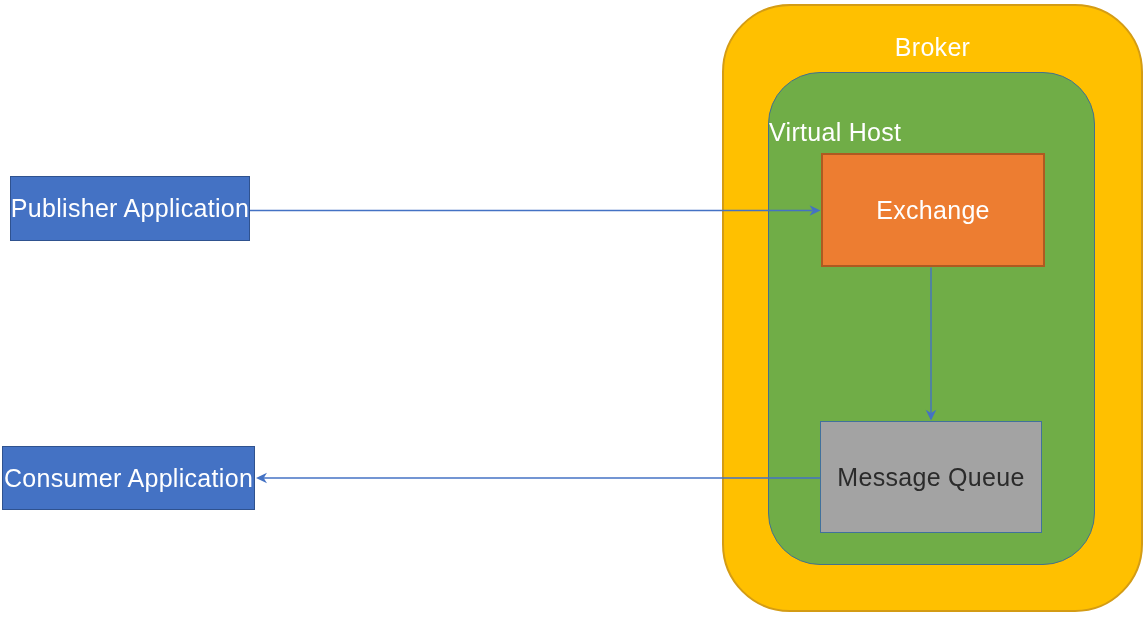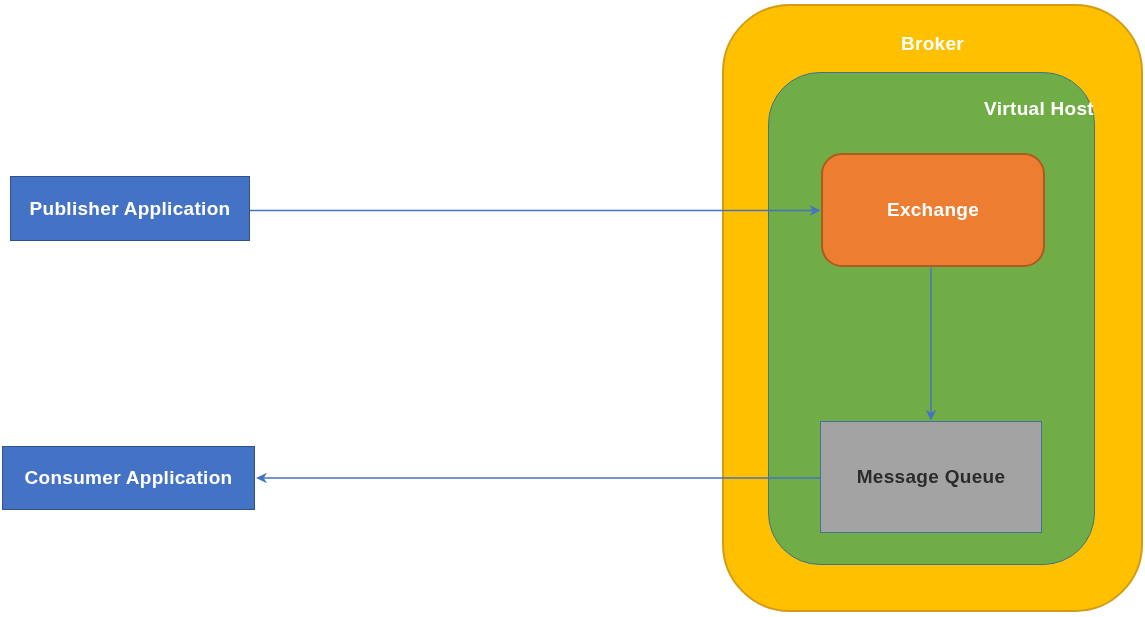--- a/index.html
+++ b/index.html
@@ -6,41 +6,41 @@
   .canvas {
     position: relative;
     width: 1145px;
     height: 617px;
     background: #ffffff;
     font-family: "Liberation Sans", sans-serif;
     overflow: hidden;
   }
   .shape { position: absolute; box-sizing: border-box; }
   .label {
-    font-size: 19px;
-    font-weight: 700;
+    font-size: 25px;
+    font-weight: 400;
     letter-spacing: 0.3px;
     white-space: nowrap;
   }
   .light-text { color: #ffffff; }
   .dark-text { color: #2b2b2b; }
 
   
   .broker {
     left: 722px; top: 4px; width: 421px; height: 608px;
     border-radius: 68px;
     border: 2px solid #d49c14;
   }
   .broker .heading { padding-top: 27px; text-align: center; }
   .virtual-host {
     left: 768px; top: 72px; width: 327px; height: 493px;
     border-radius: 52px;
     border: 1.5px solid #44718c;
   }
-  .virtual-host .heading { padding-top: 25px; text-align: right; }
+  .virtual-host .heading { padding-top: 25px; text-align: left; margin-top: 20px; }
 
   
   .node {
     display: flex;
     align-items: center;
     justify-content: center;
   }
   .exchange   { left: 821px; top: 153px; width: 224px; height: 114px; border: 2px solid #ae5a21; }
   .msg-queue  { left: 820px; top: 421px; width: 222px; height: 112px; border: 1.5px solid #41719c; }
   .publisher  { left: 10px;  top: 176px; width: 240px; height: 65px;  border: 1.5px solid #2f528f; }
@@ -61,21 +61,21 @@
 <div class="canvas">
 
   <div class="shape broker" style="background: rgb(255, 192, 0);">
     <div class="heading label light-text">Broker</div>
   </div>
 
   <div class="shape virtual-host" style="background: rgb(112, 173, 71);">
     <div class="heading label light-text">Virtual Host</div>
   </div>
 
-  <div class="shape node exchange" style="background: rgb(237, 125, 49); border-radius: 21px;">
+  <div class="shape node exchange" style="background: rgb(237, 125, 49);">
     <span class="label light-text">Exchange</span>
   </div>
 
   <div class="shape node msg-queue" style="background: #a3a3a3;">
     <span class="label dark-text">Message Queue</span>
   </div>
 
   <div class="shape node publisher" style="background: rgb(68, 114, 196); text-align: right;">
     <span class="label light-text">Publisher Application</span>
   </div>

